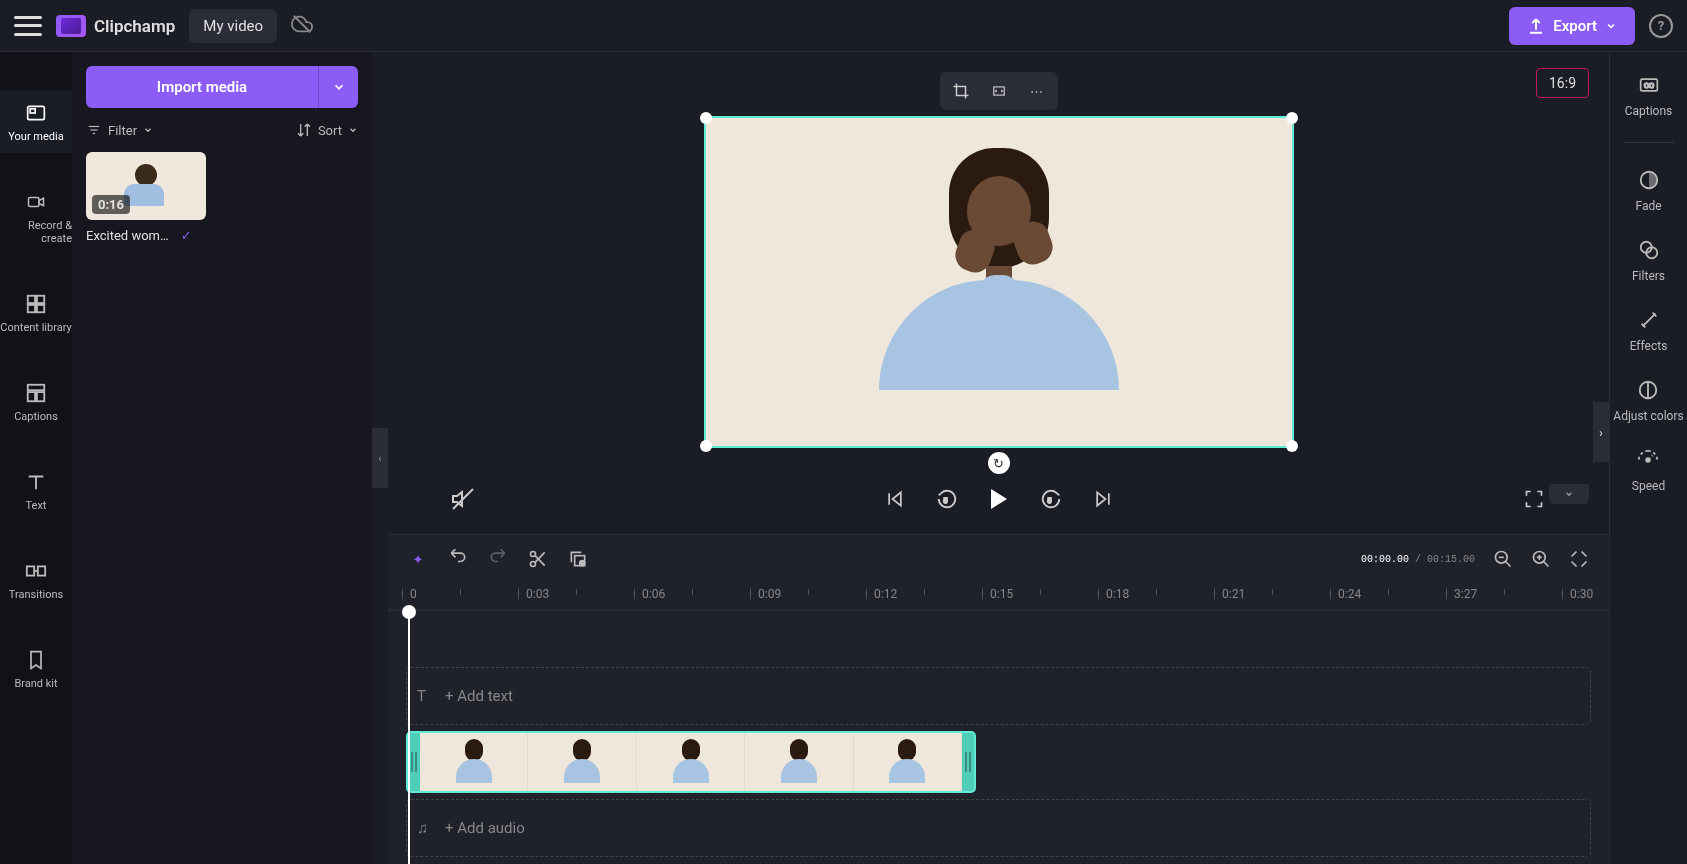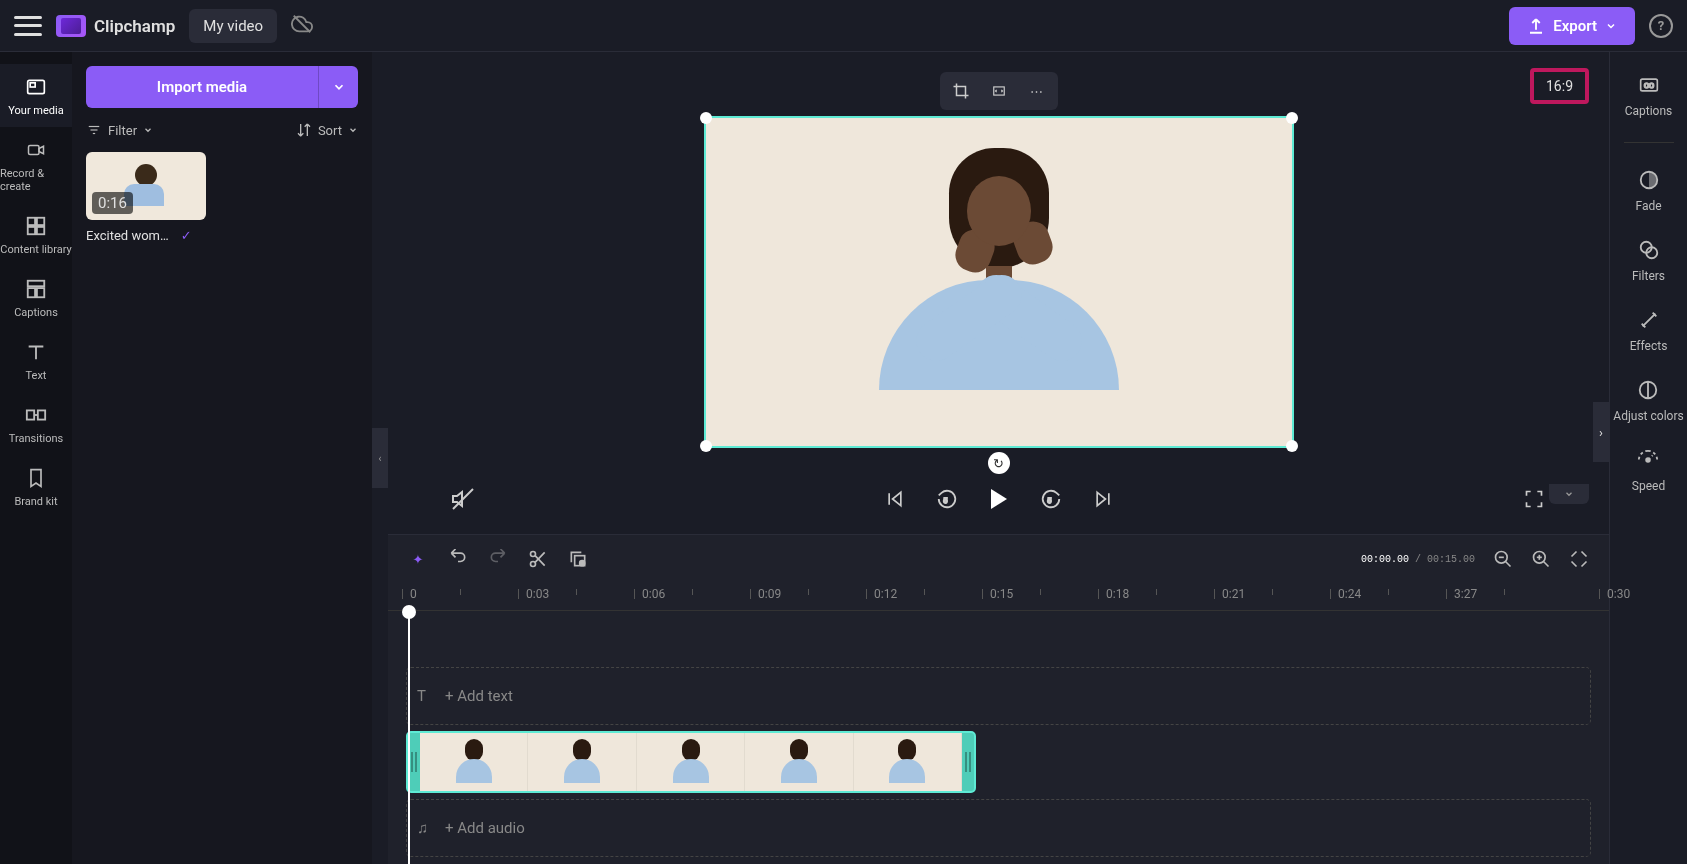--- a/index.html
+++ b/index.html
@@ -35,50 +35,50 @@
   background:#8b5cf6; color:#fff; padding:10px 18px; border-radius:6px;
   display:flex; align-items:center; gap:8px; font-weight:600; font-size:15px; cursor:pointer;
 }
 .help-icon { width:24px; height:24px; border:2px solid #999; border-radius:50%; display:flex;align-items:center;justify-content:center;color:#999;font-weight:bold;}
 
 
 .main { flex:1; display:flex; overflow:hidden; }
 
 
 .left-rail { width:72px; background:#111218; display:flex; flex-direction:column; padding-top:12px;}
-.rail-item { display:flex; flex-direction:column; align-items:center; gap:4px; padding:10px 0; cursor:pointer; color:#bbb; font-size:11px; text-align:left;}
+.rail-item { display:flex; flex-direction:column; align-items:center; gap:4px; padding:10px 0; cursor:pointer; color:#bbb; font-size:11px; text-align:right;margin-top:26px;}
 .rail-item.active { background:#1a1c26; color:#fff;}
 .rail-icon { width:26px; height:26px; display:flex;align-items:center;justify-content:center;}
 
 
 .media-panel { width:300px; background:#16171f; padding:14px; display:flex; flex-direction:column; gap:14px;}
 .import-btn-wrap{display:flex;}
 .import-btn { flex:1; background:#8b5cf6; color:#fff; padding:12px; border-radius:6px 0 0 6px; text-align:center; font-weight:600; font-size:15px; cursor:pointer;}
 .import-dd { width:40px; background:#8b5cf6; border-radius:0 6px 6px 0; display:flex;align-items:center;justify-content:center;border-left:1px solid rgba(0,0,0,.2);cursor:pointer;}
 .filter-sort{display:flex;justify-content:space-between;color:#bbb;}
 .fs-btn{display:flex;align-items:center;gap:6px;cursor:pointer;}
 .media-thumb{width:120px;}
 .thumb-img{width:120px;height:68px;border-radius:6px;background:linear-gradient(#f0e8dc,#f0e8dc);position:relative;cursor:pointer;}
 .thumb-person{position:absolute;left:50%;top:12px;transform:translateX(-50%);width:44px;height:44px;}
 .thumb-face{width:22px;height:22px;background:#3a2a1a;border-radius:50%;margin:0 auto;}
 .thumb-body{width:40px;height:22px;background:#9fbee0;border-radius:10px 10px 0 0;margin-top:-2px;}
-.thumb-dur{position:absolute;left:6px;bottom:6px;background:rgba(0,0,0,.6);padding:2px 6px;border-radius:4px;font-size:15px;font-weight:400;}
+.thumb-dur{position:absolute;left:6px;bottom:6px;background:rgba(0,0,0,.6);padding:2px 6px;border-radius:4px;font-size:13px;font-weight:700;}
 .thumb-row{display:flex;align-items:center;gap:12px;margin-top:8px;font-size:13px;}
 .check-icon{color:#8b5cf6;}
 
 
 .panel-toggle{width:16px;display:flex;align-items:center;}
 .toggle-btn{width:16px;height:60px;background:#2a2c38;display:flex;align-items:center;justify-content:center;cursor:pointer;color:#999;font-size:10px;}
 
 
 .center{flex:1;display:flex;flex-direction:column;background:#1a1c26;}
 .preview-zone{flex:1;display:flex;flex-direction:column;align-items:center;padding:20px;position:relative;}
 .crop-tools{display:flex;gap:4px;background:#2a2c38;border-radius:6px;padding:4px;margin-bottom:6px;}
 .crop-tool{width:34px;height:30px;display:flex;align-items:center;justify-content:center;cursor:pointer;color:#ccc;}
-.aspect-badge{position:absolute;right:20px;top:16px;border:4px solid #be185d;padding:6px 12px;border-radius:4px;font-size:14px;}
+.aspect-badge{position:absolute;right:20px;top:16px;border:1px solid #be185d;padding:6px 12px;border-radius:4px;font-size:14px;}
 .video-frame{width:590px;height:332px;background:#efe7db;border:2px solid #5eead4;position:relative;}
 .video-frame .handle{width:12px;height:12px;background:#fff;border-radius:50%;position:absolute;}
 .video-frame .hTL{top:-6px;left:-6px;}
 .video-frame .hTR{top:-6px;right:-6px;}
 .video-frame .hBL{bottom:-6px;left:-6px;}
 .video-frame .hBR{bottom:-6px;right:-6px;}
 .figure{position:absolute;left:50%;top:30px;transform:translateX(-50%);}
 .fig-head{width:100px;height:120px;background:#2a1a10;border-radius:50px 50px 55px 55px;margin:0 auto;}
 .fig-face{width:64px;height:70px;background:#6b4a35;border-radius:50%;margin:-92px auto 0;position:relative;}
 .fig-neck{width:26px;height:22px;background:#6b4a35;margin:20px auto 0;}
@@ -438,21 +438,21 @@
             <div class="tick" style="left: 602px;">0:15</div>
             <div class="tick minor" style="left: 660px;"></div>
             <div class="tick" style="left: 718px;">0:18</div>
             <div class="tick minor" style="left: 776px;"></div>
             <div class="tick" style="left: 834px;">0:21</div>
             <div class="tick minor" style="left: 892px;"></div>
             <div class="tick" style="left: 950px;">0:24</div>
             <div class="tick minor" style="left: 1008px;"></div>
             <div class="tick" style="left: 1066px;">3:27</div>
             <div class="tick minor" style="left: 1124px;"></div>
-            <div class="tick" style="left: 1182px; margin-left: 37px;">0:30</div>
+            <div class="tick" style="left: 1182px;">0:30</div>
           </div>
         <div class="tracks">
           <div class="playhead"></div>
           <div style="height:40px;"></div>
           <div class="track">
             <span class="ti">T</span>
             <span>+ Add text</span>
           </div>
           <div class="clip-track">
             <div class="clip">

